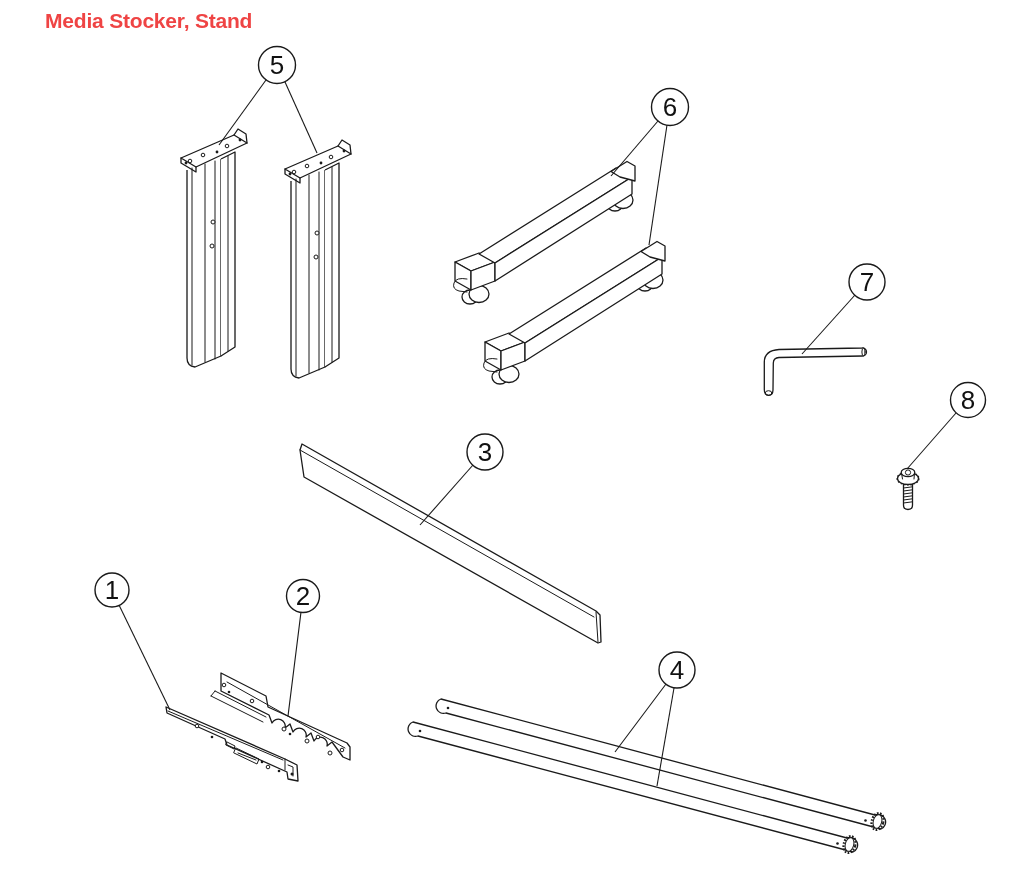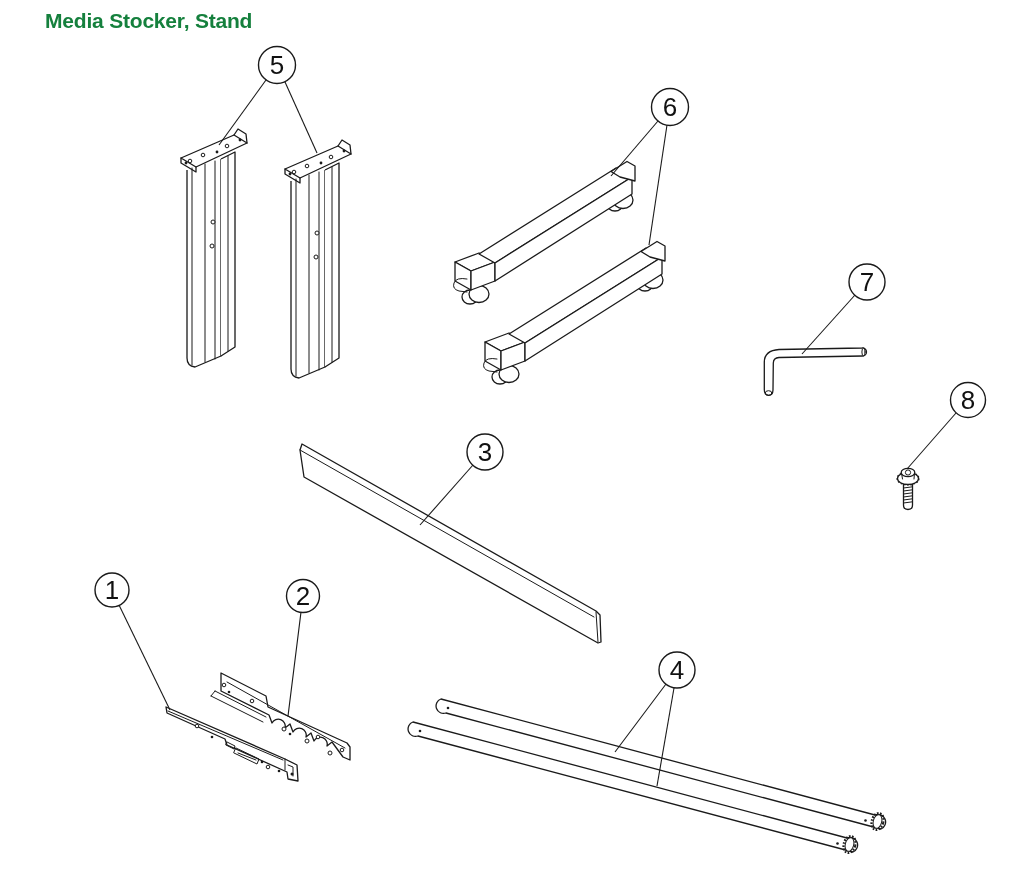--- a/index.html
+++ b/index.html
@@ -1,19 +1,19 @@
 <!DOCTYPE html>
 <html><head>
 <meta charset="utf-8">
 <style>
   html,body{margin:0;padding:0;background:#fff;}
   body{width:1031px;height:891px;position:relative;overflow:hidden;
        font-family:"Liberation Sans","DejaVu Sans",sans-serif;}
   .title{position:absolute;left:45px;top:9px;font-weight:bold;font-size:21px;
-         color:#15803d;letter-spacing:-0.2px;}
+         color:#ef4444;letter-spacing:-0.2px;}
   svg{position:absolute;left:0;top:0;}
   .ln{fill:none;stroke:#1a1a1a;stroke-width:1.3;stroke-linejoin:round;stroke-linecap:round;}
   .fw{fill:#ffffff;stroke:#1a1a1a;stroke-width:1.3;stroke-linejoin:round;}
   .thin{fill:none;stroke:#1a1a1a;stroke-width:1;stroke-linecap:round;}
   .hole{fill:#fff;stroke:#1a1a1a;stroke-width:1;}
   .dot{fill:#1a1a1a;stroke:none;}
   .knurl{fill:none;stroke:#1a1a1a;stroke-width:2.2;stroke-dasharray:1.6 1.5;}
   .leader{stroke:#1a1a1a;stroke-width:1.1;fill:none;}
   .callout-circle{fill:#fff;stroke:#1a1a1a;stroke-width:1.4;}
   .callout-num{font-family:"Liberation Sans","DejaVu Sans",sans-serif;

